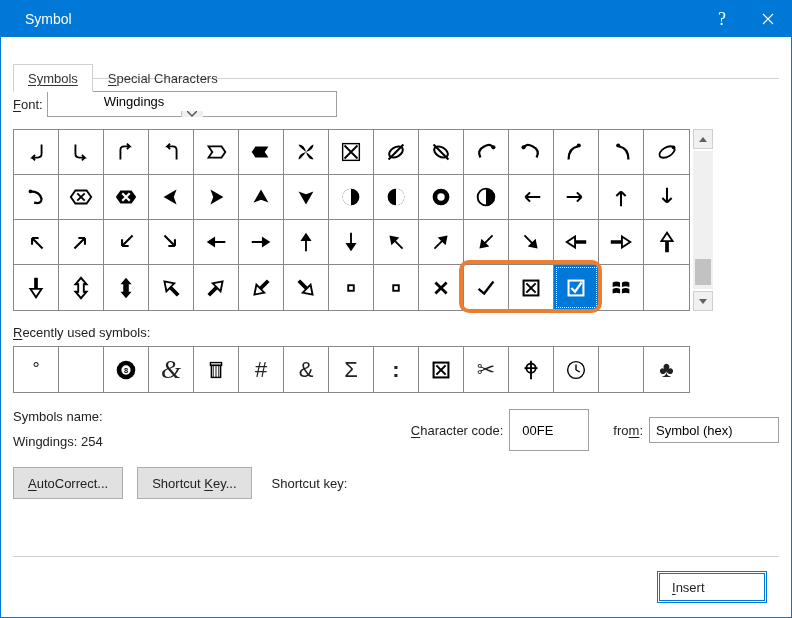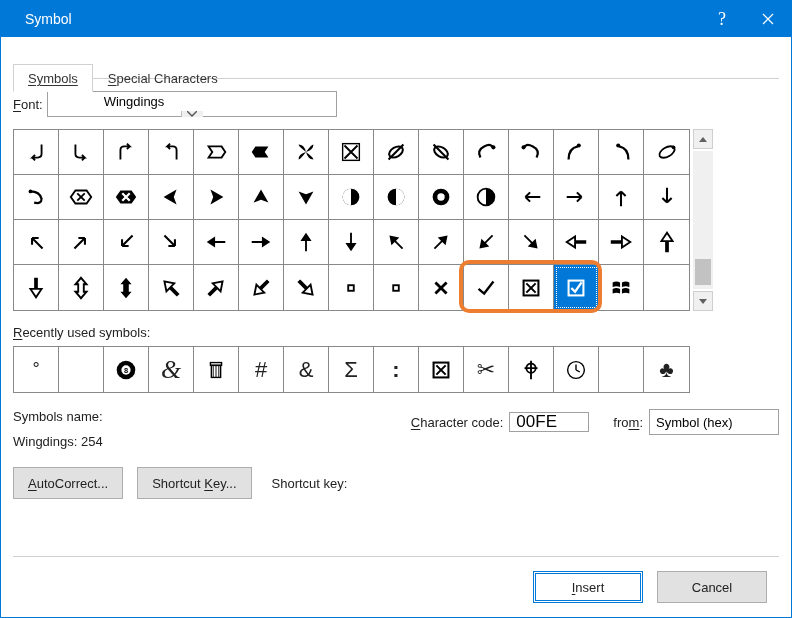--- a/index.html
+++ b/index.html
@@ -33,23 +33,23 @@
   .sc-track { flex:1; width:20px; background:#f0f0f0; margin:2px 0; position:relative; }
   .sc-thumb { position:absolute; left:2px; right:2px; height:26px; background:#c2c2c2; }
   .section-label { margin-top:14px; }
   .recent { display:flex; margin-top:6px; border:1px solid #888; }
   .recent .cell { width:45px; height:45px; border-right:1px solid #888; border-bottom:none; }
   .recent .cell:last-child { border-right:none; }
   .unicode-row { display:flex; align-items:flex-start; margin-top:16px; }
   .uni-left { flex:0 0 340px; }
   .uni-left div { margin-bottom:10px; }
   .cc-group { display:flex; align-items:center; gap:6px; margin-left:auto; }
-  .txtin { border:1px solid #a0a0a0; height:20px; padding:2px 6px; font-size:17px; width:80px; }
+  .txtin { border:1px solid #a0a0a0; height:42px; padding:2px 12px; font-size:13px; width:80px; }
   .btnrow { display:flex; gap:14px; margin-top:8px; align-items:center; }
-  .stdbtn { background:#e1e1e1; border:1px solid #adadad; height:32px; padding:0 14px; display:flex; align-items:center; justify-content:center; min-width:110px; }
+  .stdbtn { background:#e1e1e1; border:1px solid #adadad; height:32px; padding:0 14px; display:flex; align-items:center; min-width:110px; }
   .footer { border-top:1px solid #d0d0d0; margin-top:auto; padding:14px 12px; display:flex; justify-content:flex-end; gap:14px; }
   .footer .stdbtn { min-width:110px; height:32px; }
   .stdbtn.primary { background:#fff; border:1px solid #0078D7; outline:1px solid #0078D7; outline-offset:-3px; }
   .glyph-svg { width:26px; height:26px; }
   .gridpos { position:relative; }
 </style>
 </head>
 <body>
 
 <div class="window">
@@ -560,18 +560,15 @@
       <div class="stdbtn">
           <span>Shortcut <span class="u">K</span>ey...</span>
         </div>
       <span style="margin-left:6px;">Shortcut key:</span>
     </div>
 
     <div class="footer">
       <div class="stdbtn primary">
           <span><span class="u">I</span>nsert</span>
         </div>
-      <div class="stdbtn">
-          <span>Cancel</span>
-        </div>
     </div>
   </div>
 </div>
 
 </body></html>

